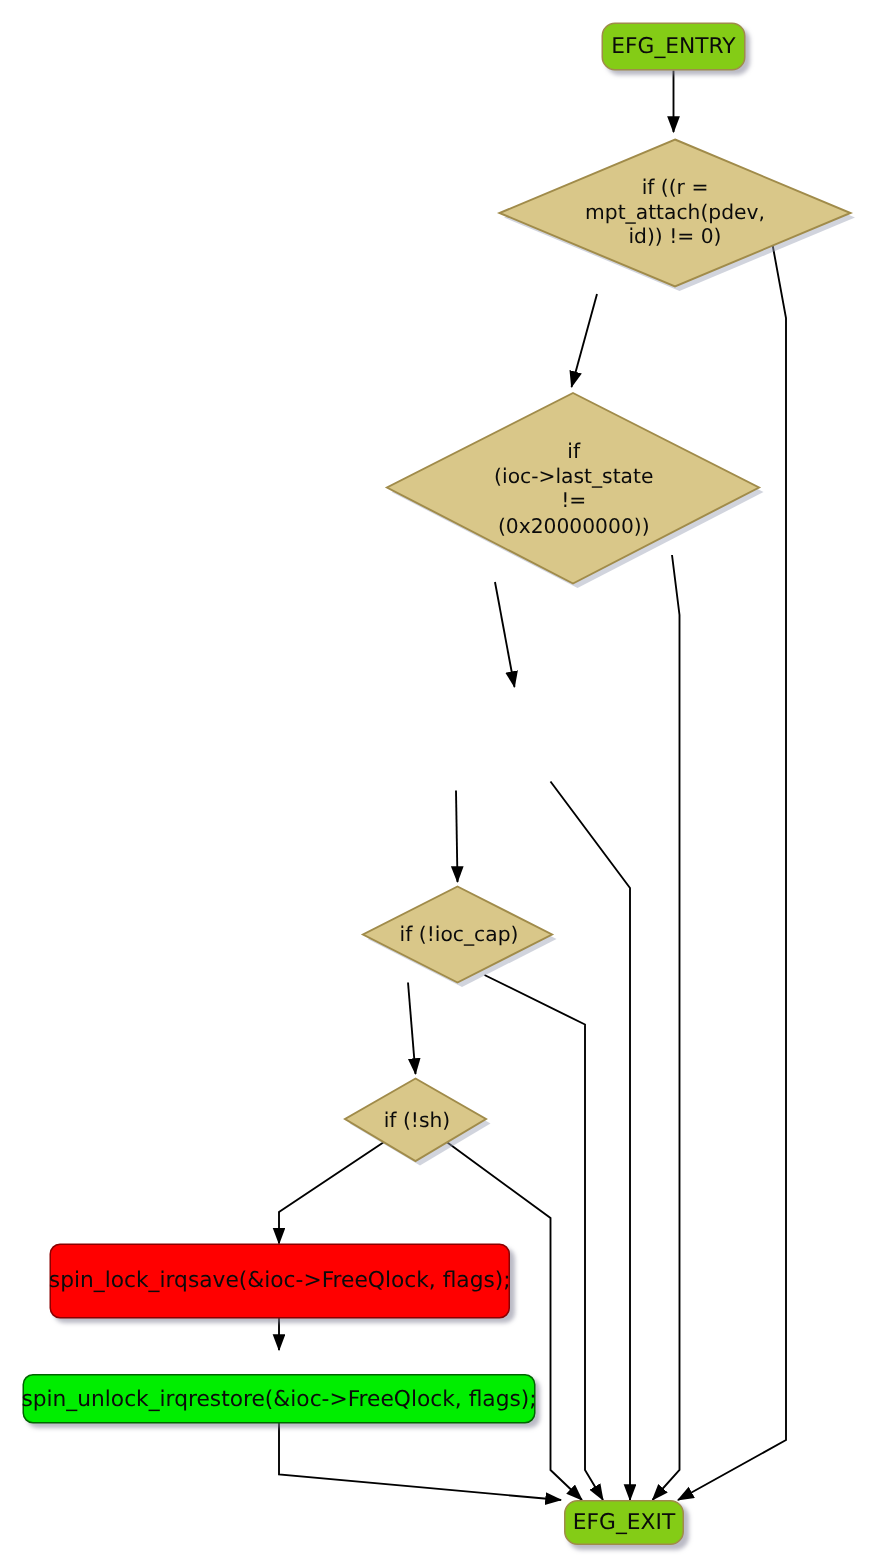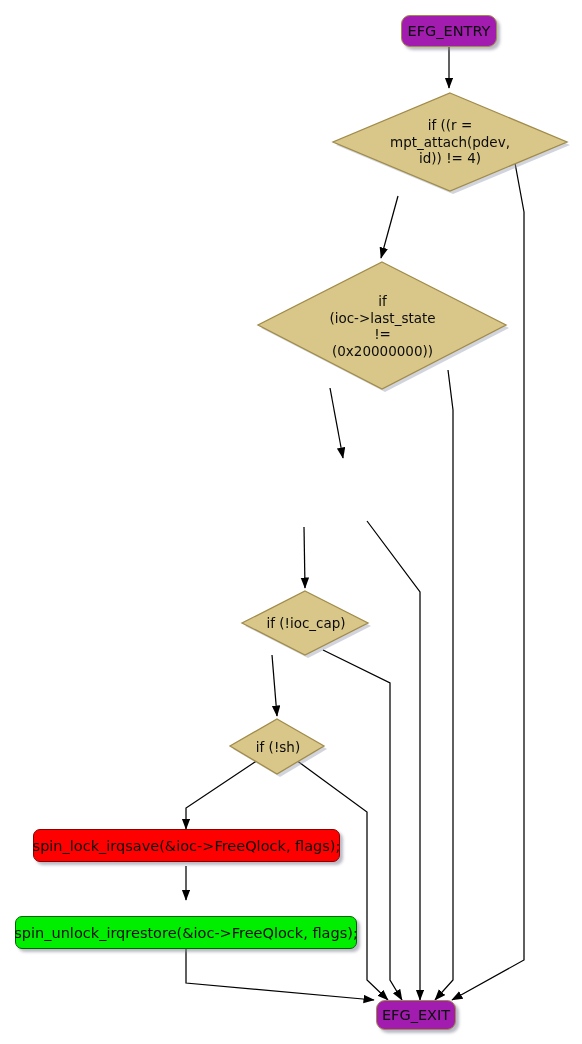--- a/index.html
+++ b/index.html
@@ -23,21 +23,21 @@
     top: 0;
     width: 582px;
     height: 1044px;
   }
   .node {
     position: absolute;
     box-sizing: border-box;
   }
   
   .terminal {
-    background: #a21caf;
+    background: #84cc16;
     border: 1.3px solid #A08B4A;
     border-radius: 9px;
     color: #0b0b0b;
     font-size: 14.5px;
     display: flex;
     align-items: center;
     justify-content: center;
     box-shadow: 3px 3px 3px rgba(130,130,150,0.55);
     white-space: nowrap;
   }
@@ -131,21 +131,21 @@
     <span>EFG_ENTRY</span>
   </div>
 
   <div class="node diamond" style="left:330px; top:88px; width:240px; height:108px;">
     <svg width="240" height="108" viewBox="0 0 240 108">
       <polygon points="120,5 237,54 120,103 3,54" fill="#D9C789" stroke="#A08B4A" stroke-width="1.3" transform="translate(3,3)" opacity="0.45" style="fill:#9aa0b4;stroke:none"></polygon>
       <polygon points="120,5 237,54 120,103 3,54" fill="#D9C789" stroke="#A08B4A" stroke-width="1.3"></polygon>
     </svg>
     <div class="dlabel">if ((r =
 mpt_attach(pdev,
-id)) != 4)</div>
+id)) != 0)</div>
   </div>
 
   <div class="node diamond" style="left:255px; top:258px; width:255px; height:136px;">
     <svg width="255" height="136" viewBox="0 0 255 136">
       <polygon points="127,4 251,67 127,131 3,67" transform="translate(3,3)" style="fill:#9aa0b4;stroke:none" opacity="0.45"></polygon>
       <polygon points="127,4 251,67 127,131 3,67" fill="#D9C789" stroke="#A08B4A" stroke-width="1.3"></polygon>
     </svg>
     <div class="dlabel">if
 (ioc-&gt;last_state
 !=
@@ -162,21 +162,21 @@
   </div>
 
   <div class="node diamond" style="left:240px; top:588px; width:132px; height:70px;">
     <svg width="132" height="70" viewBox="0 0 132 70">
       <polygon points="65,3 128,35 65,67 2,35" transform="translate(3,3)" style="fill:#9aa0b4;stroke:none" opacity="0.45"></polygon>
       <polygon points="65,3 128,35 65,67 2,35" fill="#D9C789" stroke="#A08B4A" stroke-width="1.3"></polygon>
     </svg>
     <div class="dlabel">if (!ioc_cap)</div>
   </div>
 
-  <div class="node stmt stmt-red" style="left:33px; top:829px; width:307px; height:33px;">
+  <div class="node stmt stmt-red" style="left:33px; top:829px; width:307px; height:50px;">
     <span>spin_lock_irqsave(&amp;ioc-&gt;FreeQlock, flags);</span>
   </div>
 
   <div class="node stmt stmt-green" style="left:15px; top:900px; width:342px; height:33px;margin-top:16px;">
     <span>spin_unlock_irqrestore(&amp;ioc-&gt;FreeQlock, flags);</span>
   </div>
 
   <div class="node terminal" style="left:376px; top:1000px; width:80px; height:30px;">
     <span>EFG_EXIT</span>
   </div>

